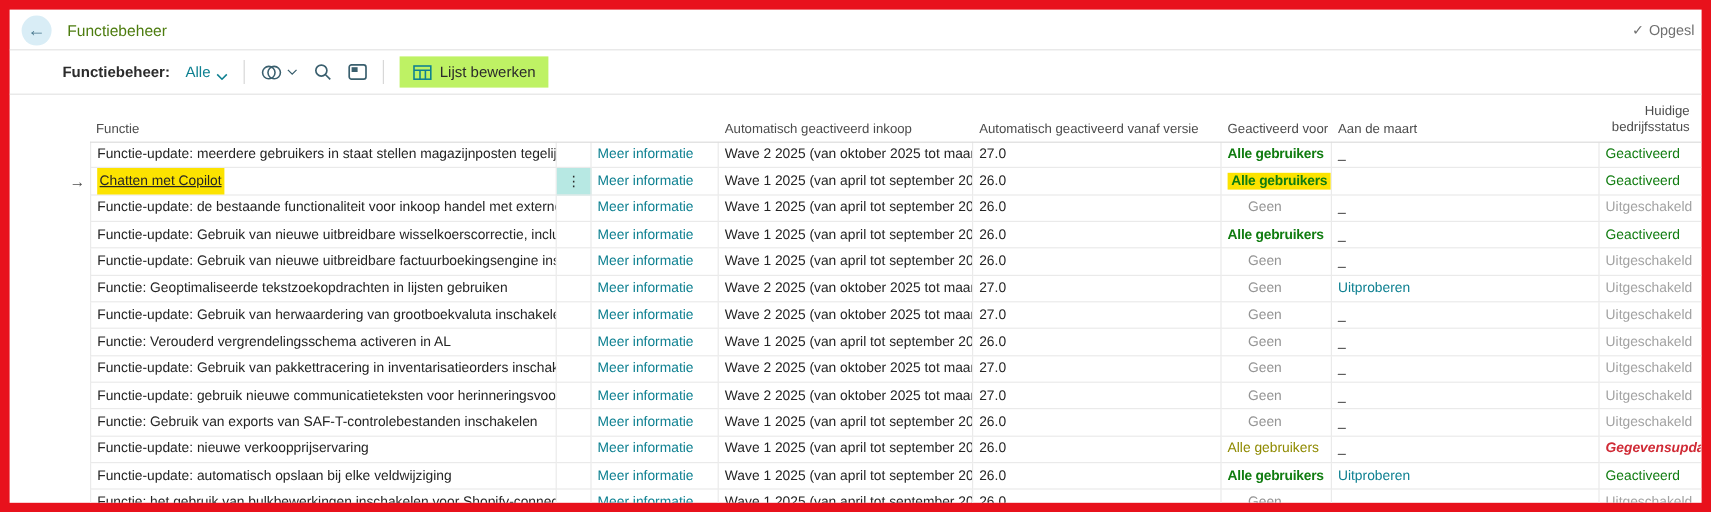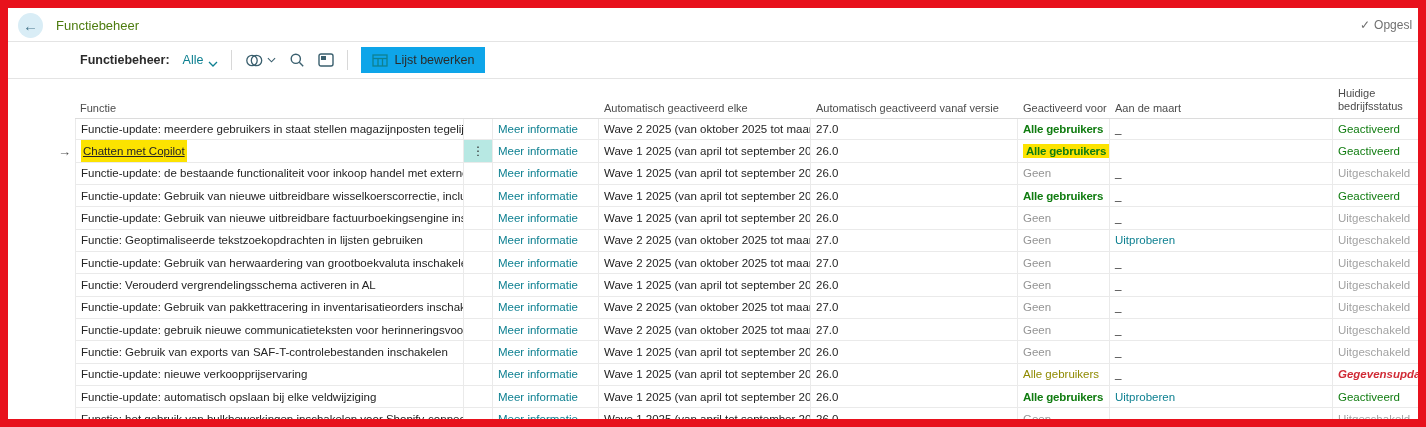--- a/index.html
+++ b/index.html
@@ -15,53 +15,53 @@
   .back-btn { position:absolute; left:10px; top:5px; width:25px; height:25px; border-radius:50%;
     background:#d9edf6; display:flex; align-items:center; justify-content:center;
     color:#49788e; font-size:15px; cursor:pointer; }
   .page-title { position:absolute; left:48px; top:10px; font-size:13px; color:#4d7c0f; }
   .saved { position:absolute; left:1352px; top:10px; font-size:12px; color:#707070; white-space:nowrap; }
   .saved .chk { margin-right:4px; }
   .hr { position:absolute; left:0; right:0; height:1px; background:#e4e4e4; }
   .hr1 { top:33px; } .hr2 { top:70px; }
   
   .toolbar { position:absolute; top:34px; left:0; right:0; height:36px;
-    display:flex; align-items:center; padding-left:72px; gap:13px; font-size:12.5px; }
+    display:flex; align-items:center; padding-left:44px; gap:13px; font-size:12.5px; }
   .tb-label { font-weight:bold; color:#2b2b2b; }
   .tb-filter { display:flex; align-items:flex-end; gap:5px; color:var(--teal,#0e8091); cursor:pointer; }
   .vdiv { width:1px; height:20px; background:#d8d8d8; }
   .tb-icon { display:flex; align-items:center; gap:3px; cursor:pointer; }
-  .tb-btn { display:flex; align-items:flex-end; gap:6px; background:#0ea5e9; padding:6px 11px;
+  .tb-btn { display:flex; align-items:flex-end; gap:6px; background:#bef264; padding:6px 11px;
     font-size:12.5px; color:#2b2b2b; cursor:pointer; }
   svg { display:block; }
   
   .thead { position:absolute; top:70px; left:0; right:0; height:40px; display:grid;
     grid-template-columns:67px 389px 29px 106px 212px 207px 92px 223px minmax(0,1fr);
     align-items:end; padding-bottom:4px; font-size:11px; color:#4c4c4c; }
   .th { padding:0 5px; white-space:nowrap; overflow:hidden; cursor:pointer; }
-  .th.status { white-space:normal; line-height:1.25; width:80px; }
+  .th.status { white-space:normal; line-height:1.25; width:80px;text-align:right; }
   .thead-line { position:absolute; top:110px; left:67px; right:0; height:1px; background:#dcdcdc; z-index:2; }
   
   .tbody { position:absolute; top:110px; left:0; right:0; bottom:-14px; overflow:hidden; }
   .trow { display:grid; grid-template-columns:67px 389px 29px 106px 212px 207px 92px 223px minmax(0,1fr);
     height:22.35px; }
   .td { border-right:1px solid #eaeaea; border-bottom:1px solid #eaeaea; display:flex;
     align-items:center; padding:0 5px; white-space:nowrap; overflow:hidden; font-size:11.5px; }
   .td.gutter { border:none; justify-content:flex-end; padding-right:4px; }
   .td.functie { border-left:1px solid #eaeaea; }
   .td.status-cell { border-right:none; }
   .td.action { justify-content:center; padding:0; }
   .td.action.sel { background:var(--selbg,#b7e8e3); }
   .dots { font-size:12px; color:#2b2b2b; cursor:pointer; }
   .arrow { color:#4f4f4f; font-size:13px; }
   .fn { cursor:pointer; }
   .fn.hl { background:var(--yellow,#fce300); text-decoration:underline; padding:13px 2px; }
   .link { color:var(--teal,#0e8091); cursor:pointer; }
   .v-green { color:var(--green,#107c10); font-weight:bold; letter-spacing:-0.2px; }
-  .v-gray { color:#949494; }
+  .v-gray { color:#949494;margin-left:17px; }
   .v-olive { color:#8f8a00; }
   .v-hl { background:var(--yellow,#fce300); padding:1px 3px; }
   .s-green { color:var(--green,#107c10); font-weight:normal; }
   .s-gray { color:#a3a3a3; }
   .s-red { color:var(--red,#d02b36); font-weight:bold; font-style:italic; }
   .dash { color:#242424; }
 </style>
 </head>
 <body>
 
@@ -129,21 +129,21 @@
       <span>Lijst bewerken</span>
     </span>
   </div>
   <div class="hr hr2"></div>
 
   <div class="thead">
     <div class="th"></div>
     <div class="th">Functie</div>
     <div class="th"></div>
     <div class="th"></div>
-    <div class="th">Automatisch geactiveerd elke</div>
+    <div class="th">Automatisch geactiveerd inkoop</div>
     <div class="th">Automatisch geactiveerd vanaf versie</div>
     <div class="th">Geactiveerd voor</div>
     <div class="th">Aan de maart</div>
     <div class="th status">Huidige bedrijfsstatus</div>
   </div>
   <div class="thead-line"></div>
 
   <div class="tbody">
       <div class="trow">
         <div class="td gutter"></div>

